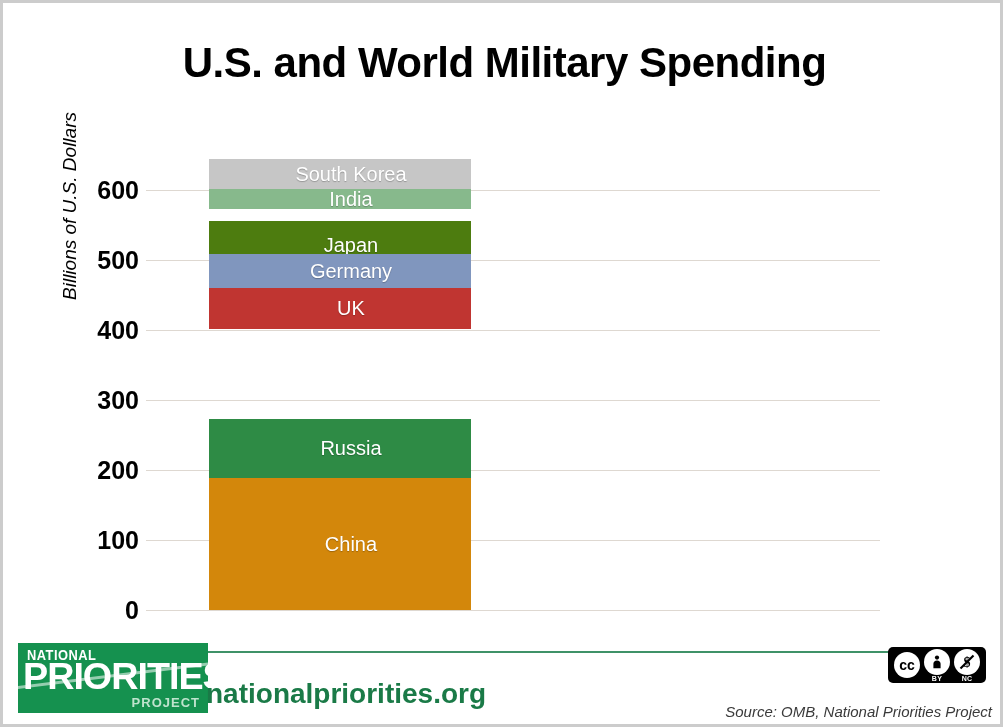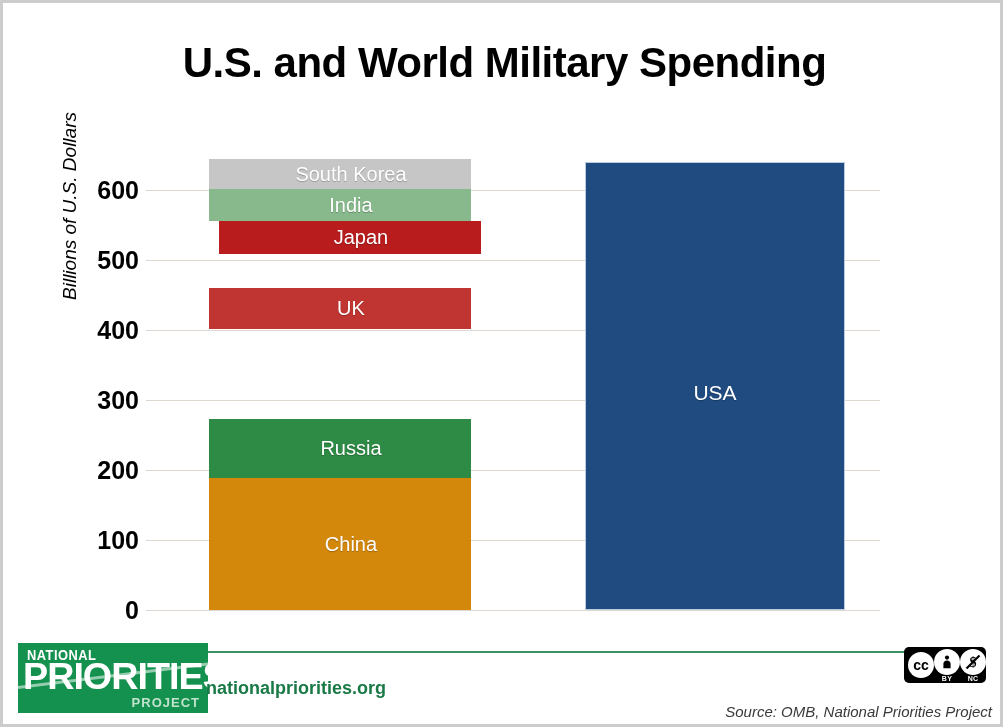--- a/index.html
+++ b/index.html
@@ -185,41 +185,41 @@
     top: 30px;
     width: 250px;
     height: 3px;
     background: rgba(255,255,255,0.55);
     transform: rotate(-7deg);
   }
   #site-url {
     position: absolute;
     left: 203px;
     top: 39px;
-    font-size: 18px;
+    font-size: 28px;
     font-weight: bold;
     color: #1a7a47;
     font-family: "Liberation Sans", sans-serif;
   }
   #source-note {
     position: absolute;
     right: 8px;
     bottom: 4px;
     font-size: 15px;
     font-style: italic;
     color: #3a3a3a;
     font-family: "Liberation Sans", sans-serif;
   }
 
   
   #cc-badge {
     position: absolute;
     right: 14px;
     top: 8px;
-    width: 82px;
+    width: 98px;
     height: 36px;
     background: #000000;
     border-radius: 5px;
     display: flex;
     align-items: center;
     justify-content: space-around;
     padding: 0 4px;
     box-sizing: border-box;
   }
   .cc-glyph {
@@ -278,47 +278,47 @@
     <div class="gridline" style="top:315px;"></div>
     <div class="gridline" style="top:385px;"></div>
     <div class="gridline" style="top:455px;"></div>
 
     <div class="bar" id="world-bar" style="left:63px; top:4px; width:262px; height:451px;">
 
       <div class="segment" style="top:0px;   height:30px; background:#C6C6C6;">
         <span>South Korea</span>
       </div>
 
-      <div class="segment" style="top:30px;  height:32px; background:#87B98C;">
+      <div class="segment" style="top:30px;  height:20px; background:#87B98C;">
         <span>India</span>
       </div>
 
-      <div class="segment" style="top:62px;  height:33px; background:#b91c1c;margin-left:10px;">
+      <div class="segment" style="top:62px;  height:48px; background:#4d7c0f;">
         <span>Japan</span>
       </div>
 
+      <div class="segment" style="top:95px;  height:34px; background:#8096BE;">
+        <span>Germany</span>
+      </div>
 
       <div class="segment" style="top:129px; height:41px; background:#C03531;">
         <span>UK</span>
       </div>
 
 
 
       <div class="segment" style="top:260px; height:59px; background:#2E8B45;">
         <span>Russia</span>
       </div>
 
       <div class="segment" style="top:319px; height:132px; background:#D3870B;">
         <span>China</span>
       </div>
     </div>
 
-    <div class="bar" id="usa-bar" style="left:439px; top:7px; width:260px; height:448px; background:#1F4B80;">
-      <div id="usa-label" style="top:218px;">USA</div>
-    </div>
 
   </div>
 
   <div id="footer">
 
     <div id="footer-rule"></div>
 
     <div id="np-logo">
       <div class="lg-swash"></div>
       <div class="lg-national">NATIONAL</div>

